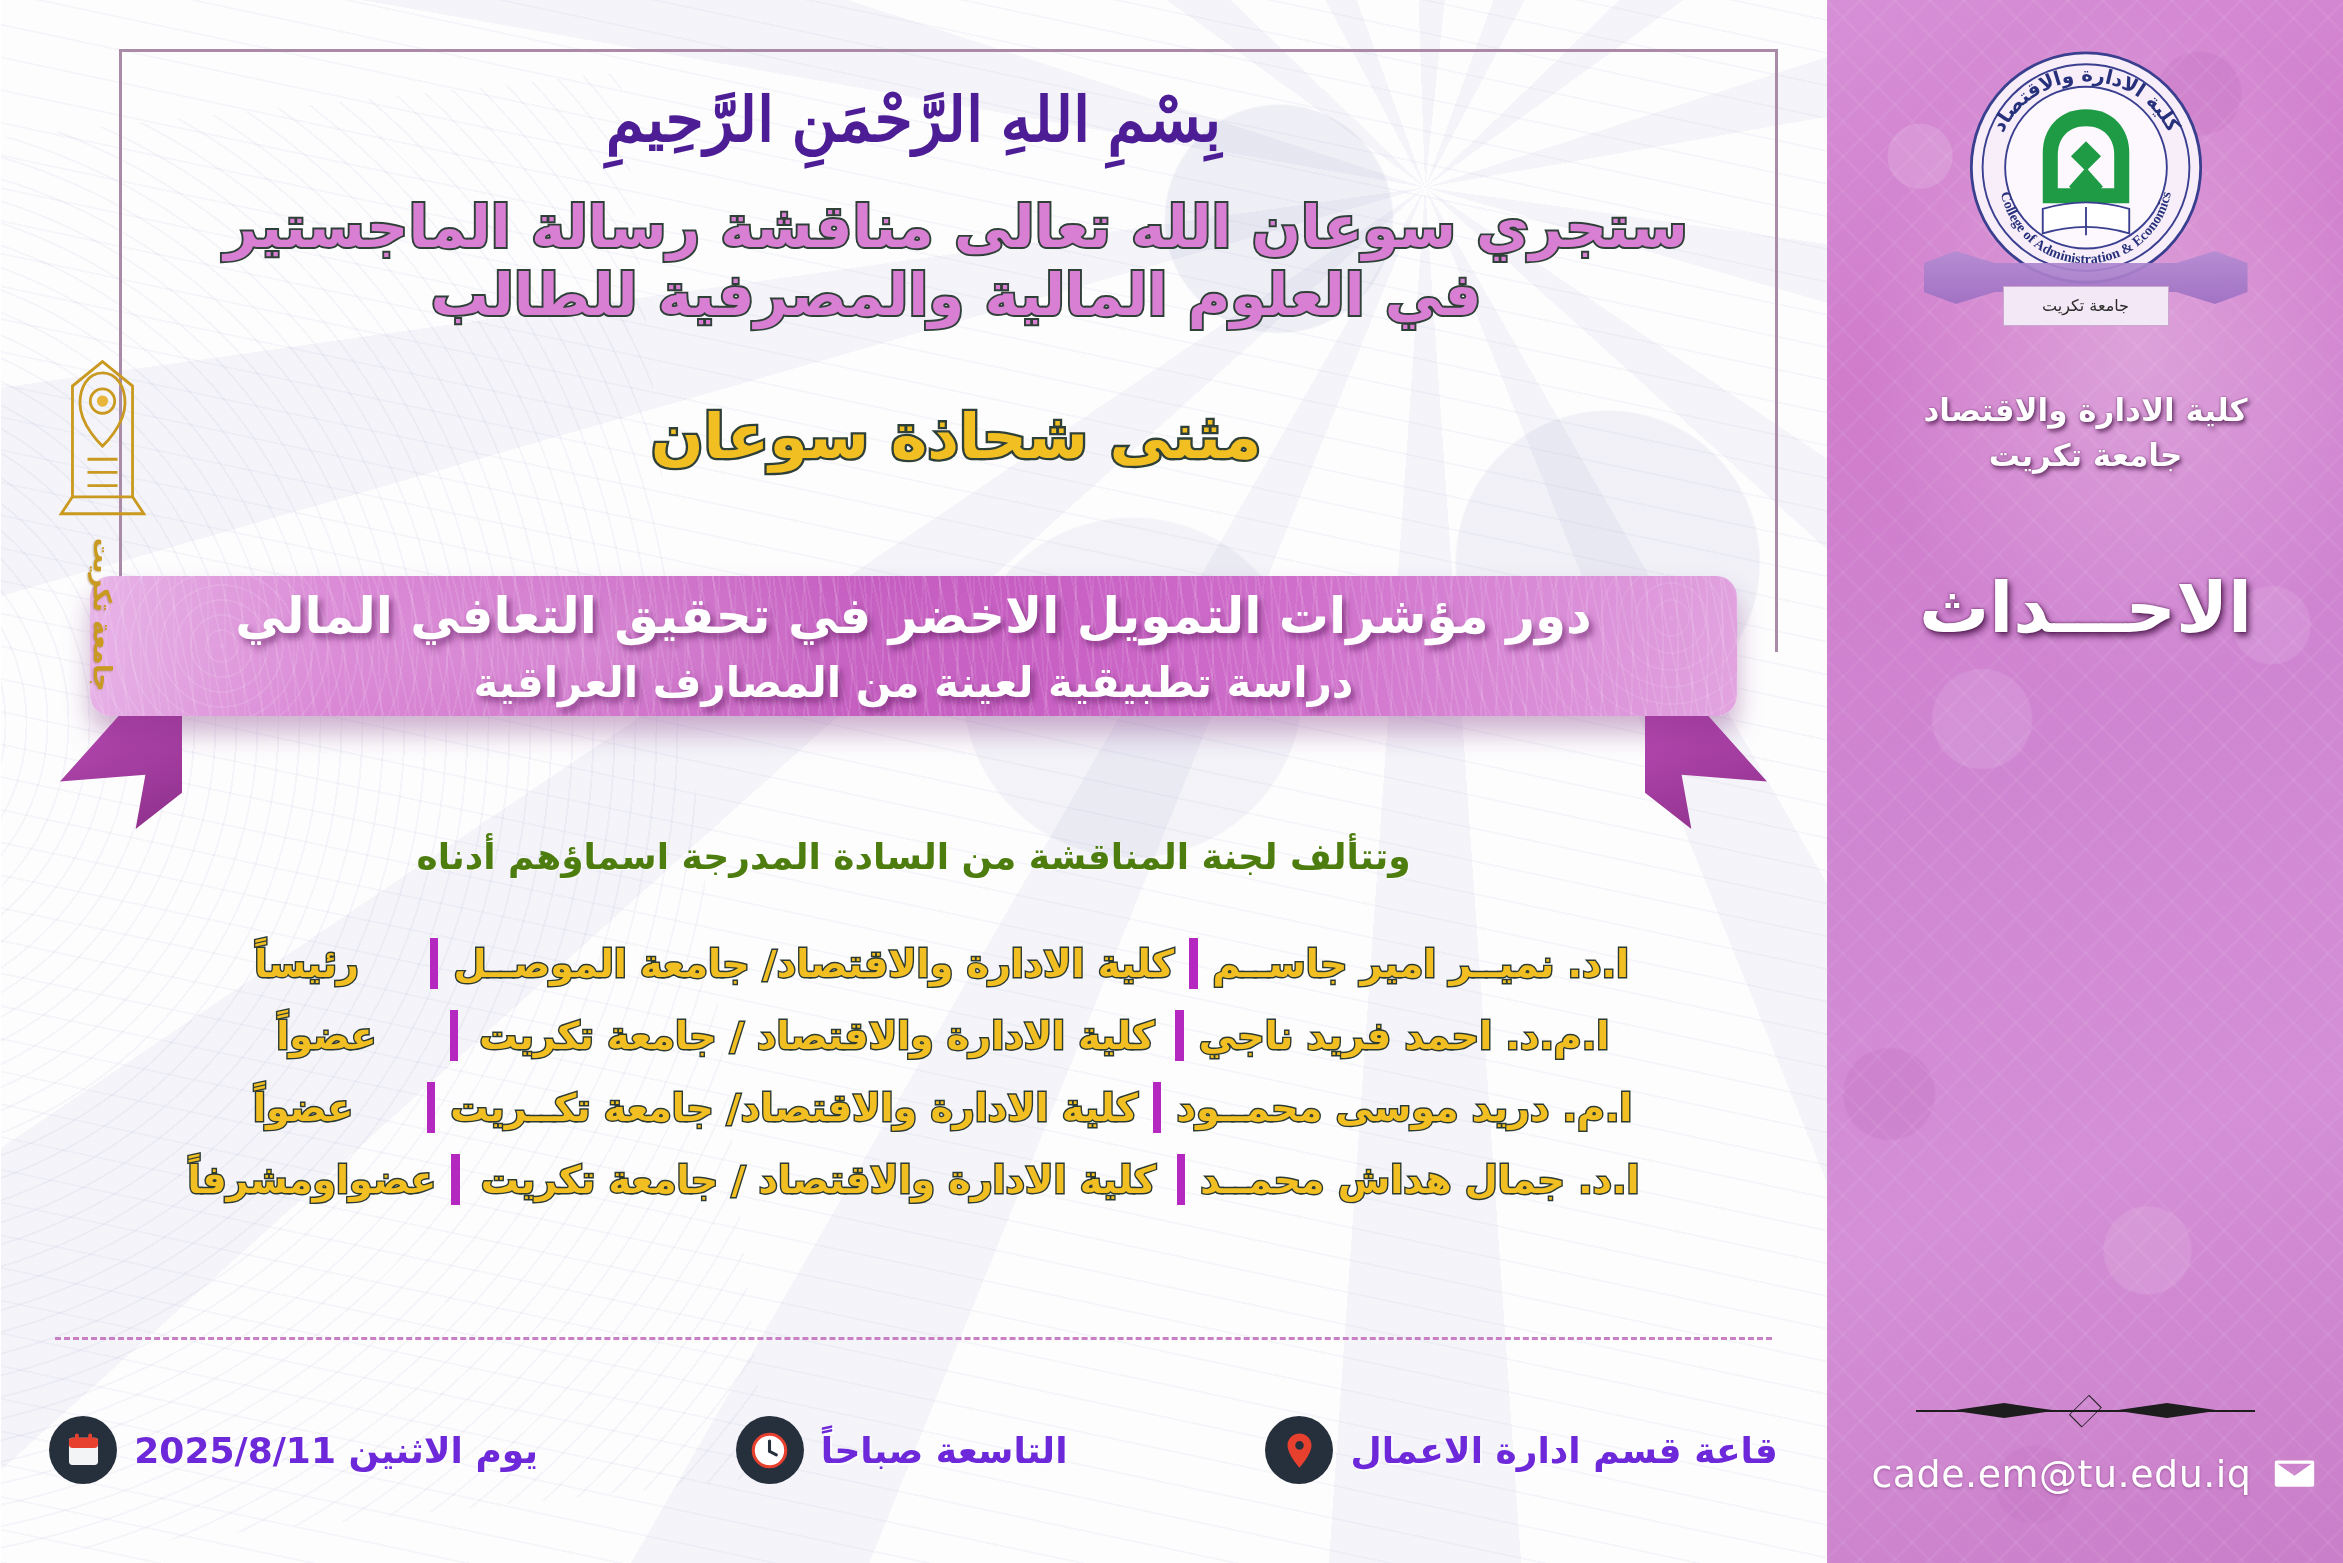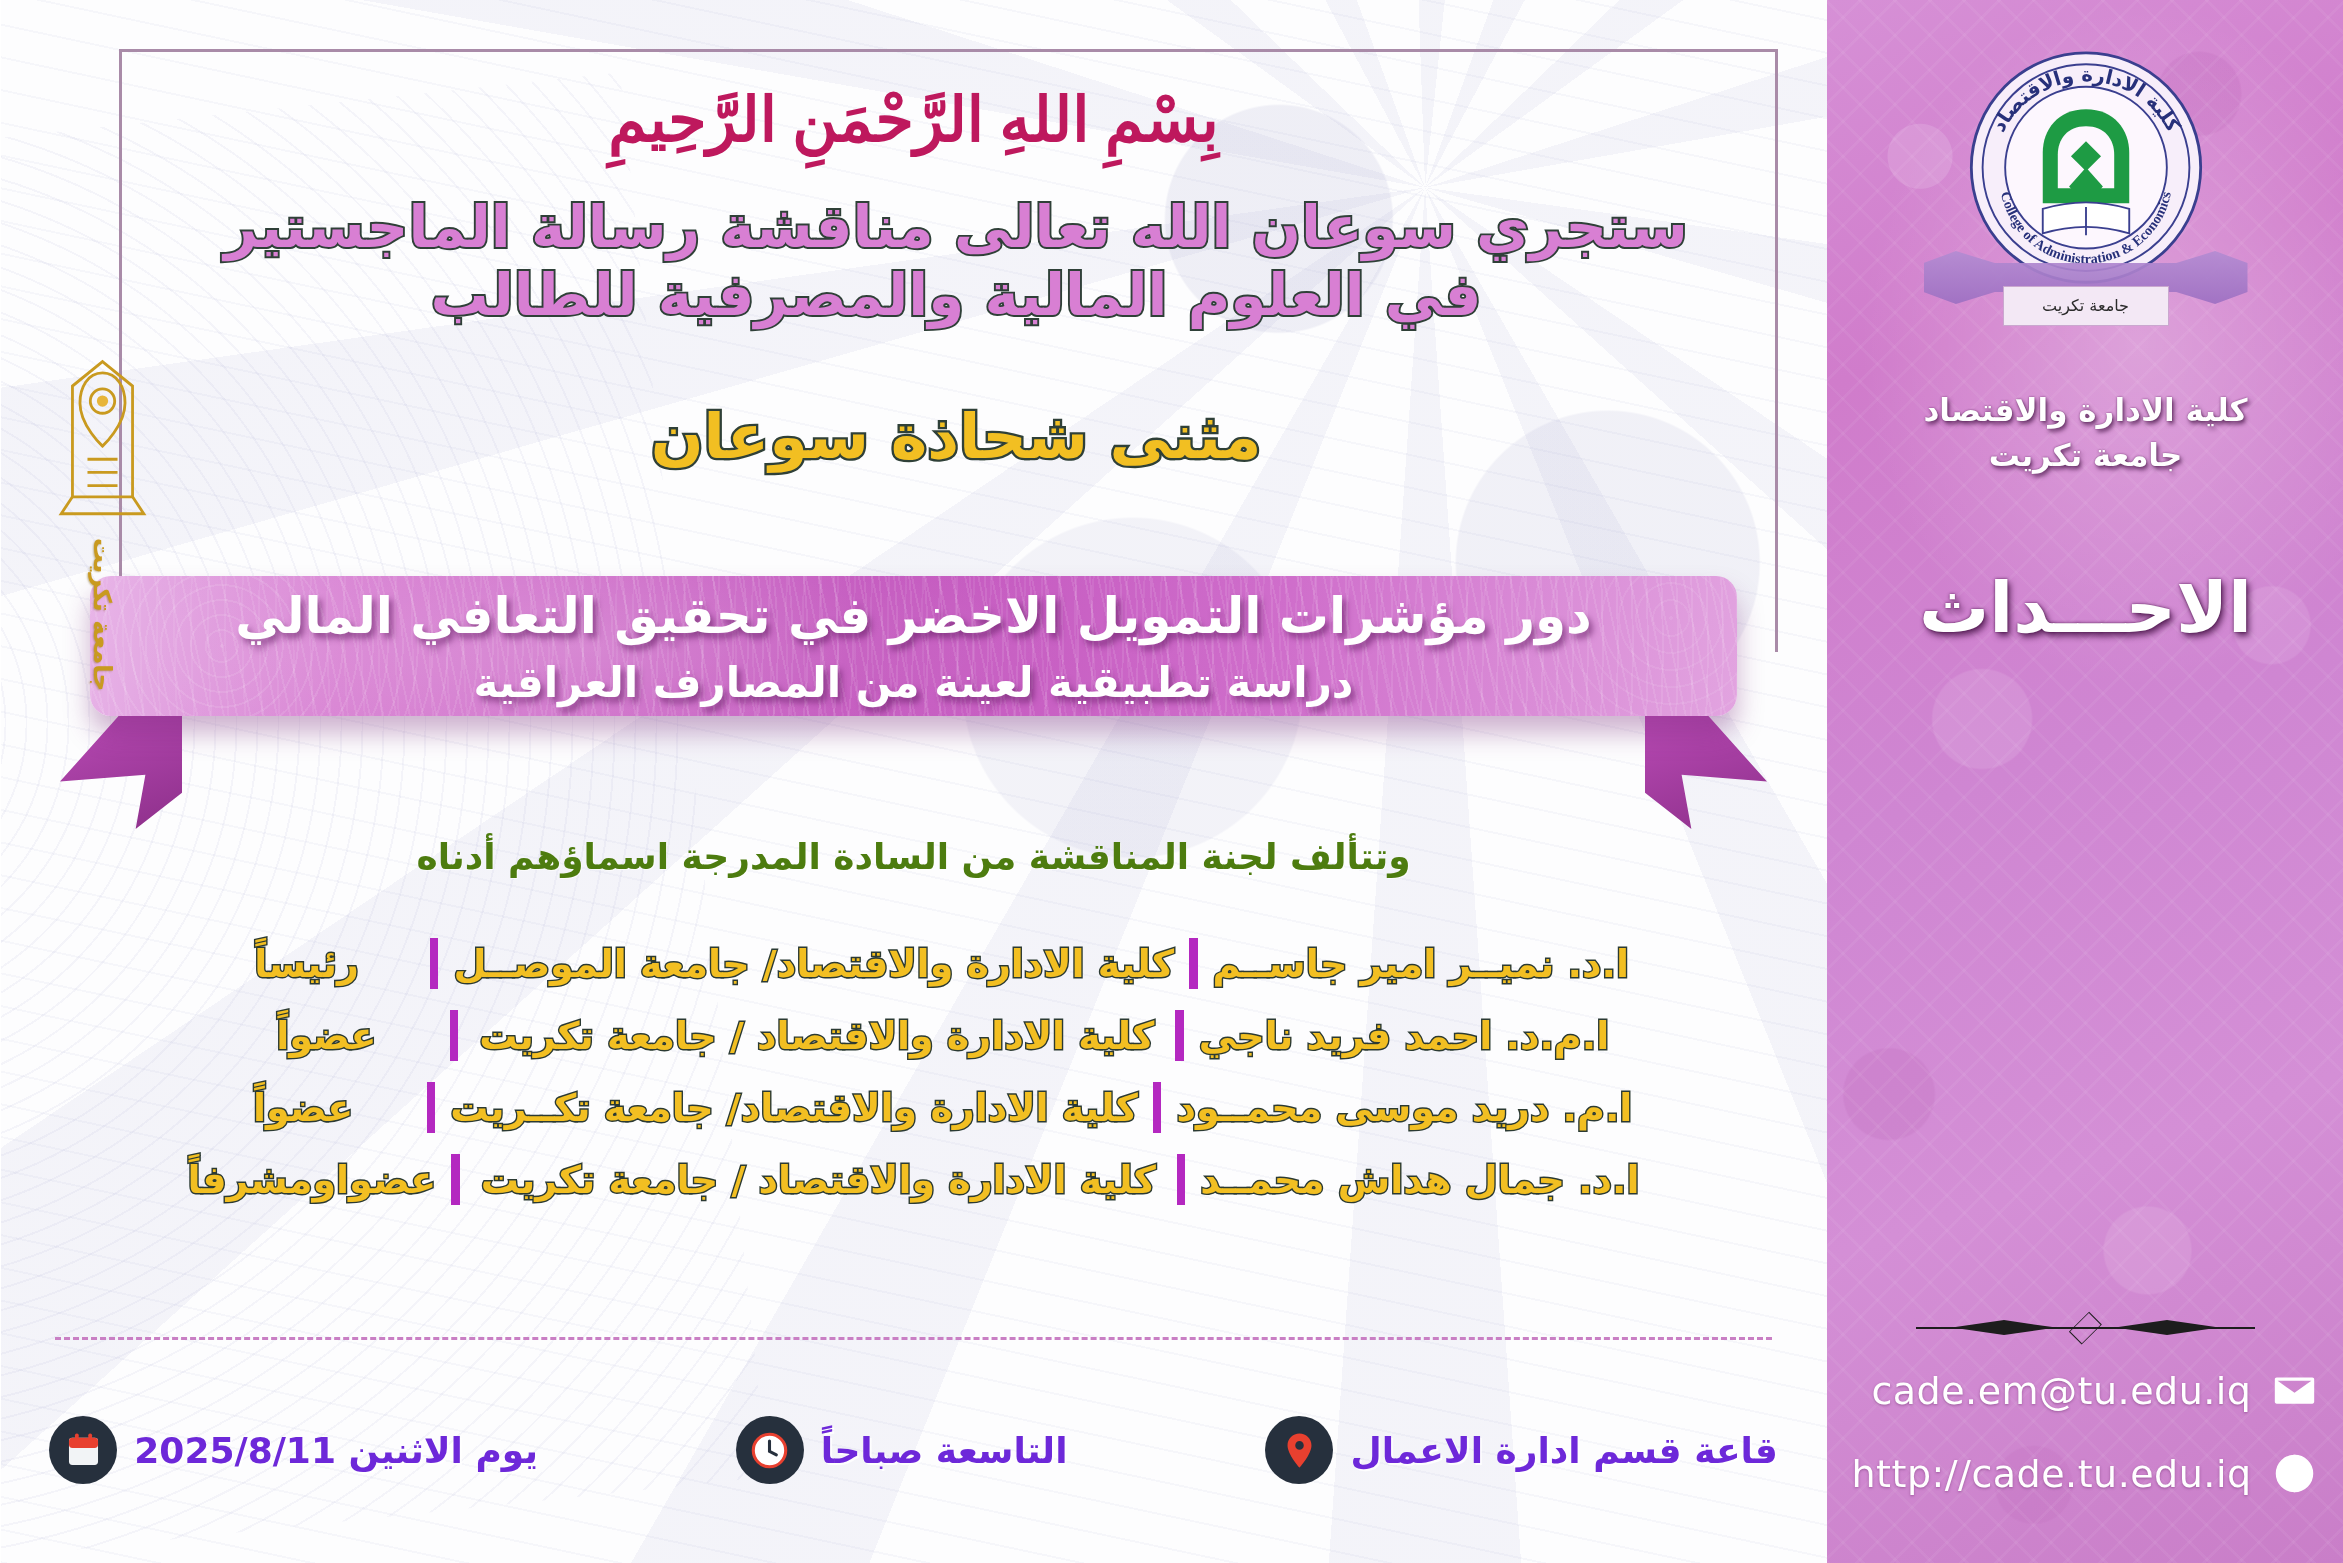--- a/index.html
+++ b/index.html
@@ -143,22 +143,22 @@
   .uni-emblem .em-txt{
     margin-top:9.4px; font-size:24.5px; font-weight:bold; color:#c99a1f;
     writing-mode:vertical-rl; text-orientation:mixed; display:inline-block;
     text-shadow:0.9px 0.9px 1.9px rgba(120,90,0,.4);
   }
 
   .content{ position:relative; z-index:3; padding:0; height:100%; }
 
   .basmala{
     position:absolute; top:83px; right:0; left:0; text-align:center;
-    font-family:Liberation Serif, serif;
-    font-size:62px; color:#be185d;
+    font-family:Liberation Sans, sans-serif;
+    font-size:62px; color:#4c1d95;
     font-weight:bold;
   }
 
   .headline{
     position:absolute; top:193px; right:56px; left:141px;
     text-align:center; line-height:1.18;
   }
   .headline .l{
     display:block; font-size:58px; font-weight:bold;
     color:#d87fd3;
@@ -414,29 +414,19 @@
 
       <div class="contacts">
         <div class="crow">
           <span class="ctext">cade.em@tu.edu.iq</span>
           <span class="cicon">
             <svg viewBox="0 0 24 24">
                 <path d="M2.5 5h19c.6 0 1 .4 1 1v12c0 .6-.4 1-1 1h-19c-.6 0-1-.4-1-1V6c0-.6.4-1 1-1zm9.5 8.2L21 6.8H3l9 6.4z"></path>
               </svg>
           </span>
         </div>
-        <div class="crow">
-          <span class="ctext">http://cade.tu.edu.iq</span>
-          <span class="cicon">
-            <svg viewBox="0 0 24 24" fill="none" stroke="#ffffff" stroke-width="1.6">
-              <circle cx="12" cy="12" r="9.2"></circle>
-              <ellipse cx="12" cy="12" rx="4.2" ry="9.2"></ellipse>
-              <path d="M3 9h18M3 15h18M12 2.8v18.4"></path>
-            </svg>
-          </span>
-        </div>
       </div>
 
     </div>
   </div>
 
 </div>
 
 
 </body></html>

